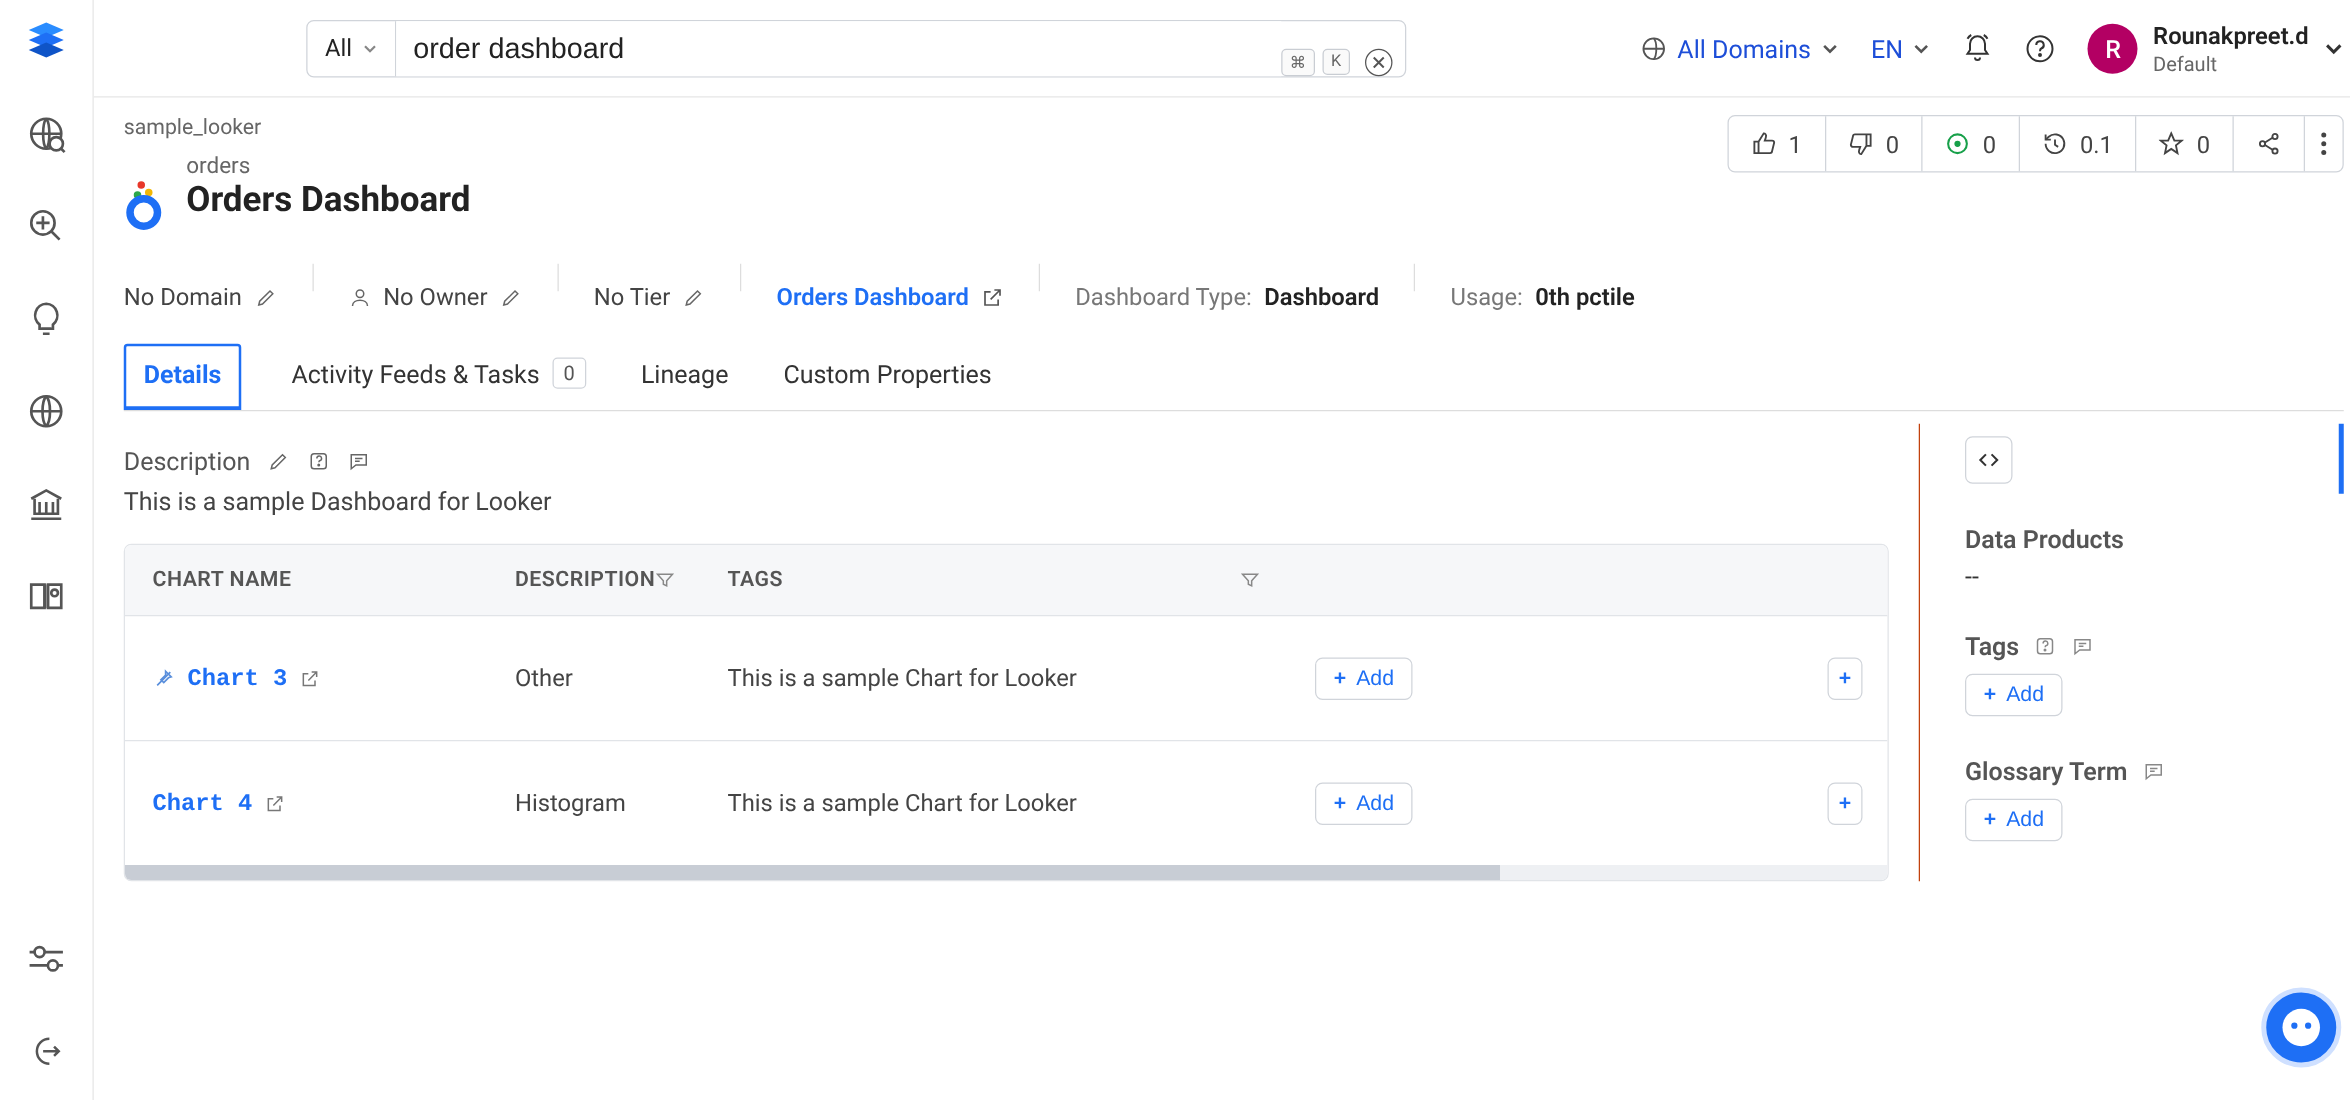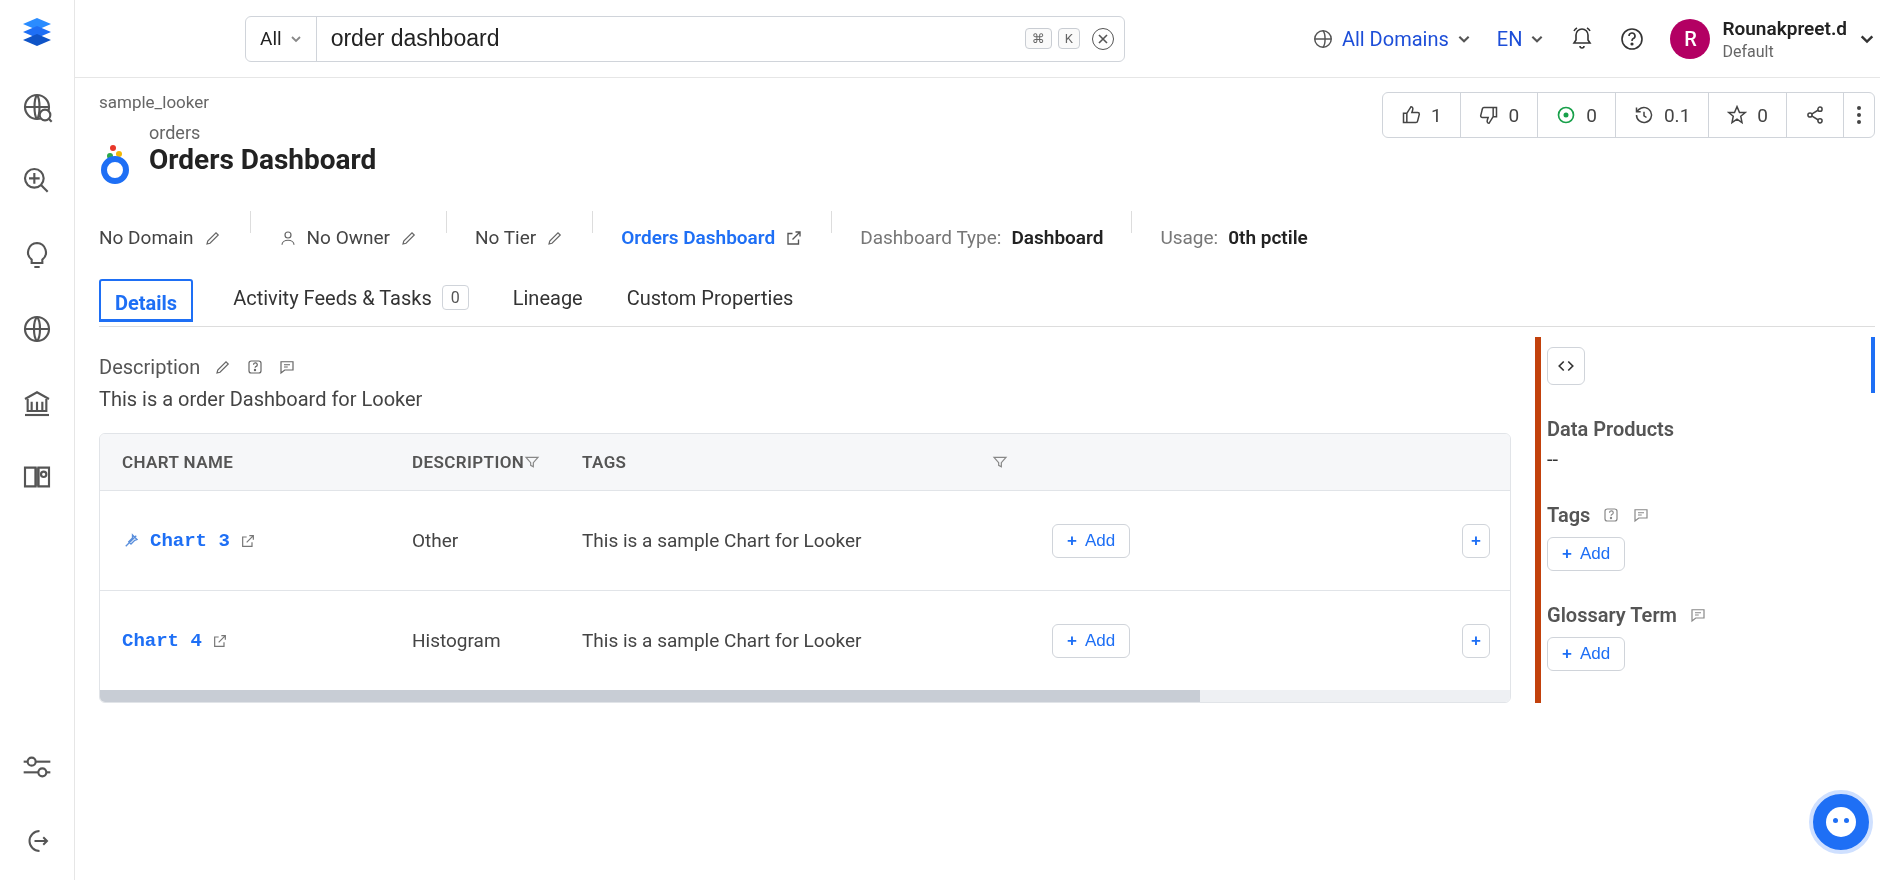--- a/index.html
+++ b/index.html
@@ -34,21 +34,21 @@
   .topbar {
     height: 78px;
     border-bottom: 1px solid #e6e6e6;
     display: flex;
     align-items: center;
     padding: 0 24px 0 170px;
     gap: 16px;
   }
   .searchbox {
     display: flex;
-    align-items: center;
+    align-items: flex-end;
     border: 1px solid #d0d4da;
     border-radius: 6px;
     height: 46px;
     flex: 0 0 880px;
   }
   .search-select {
     display:flex; align-items:center; gap:8px;
     padding: 0 14px; height:100%;
     border-right: 1px solid #d0d4da;
     font-size: 19px; color:#222;
@@ -103,21 +103,21 @@
   }
   .meta-item { display:flex; align-items:center; gap:10px;margin-top:32px; }
   .sep { width:1px; height:22px; background:#ddd; }
   .link { color:#1e6ff5; font-weight:600; cursor:pointer; }
   .muted { color:#777; }
   .strong { color:#222; font-weight:600; }
 
   
   .tabs { display:flex; align-items:center; gap:36px; margin-top:26px; border-bottom:1px solid #ddd; }
   .tab { padding:10px 4px 16px 4px; font-size:20px; color:#333; cursor:pointer; display:flex; align-items:center; gap:10px; }
-  .tab.active { color:#1e6ff5; font-weight:700; border:2px solid #1e6ff5; border-bottom:3px solid #1e6ff5; border-radius:3px 3px 0 0; padding:10px 14px 4px; }
+  .tab.active { color:#1e6ff5; font-weight:700; border:2px solid #1e6ff5; border-bottom:3px solid #1e6ff5; border-radius:3px 3px 0 0; padding:10px 14px 14px; }
   .badge { border:1px solid #d0d4da; border-radius:4px; padding:2px 8px; font-size:16px; color:#555; }
 
   .inner { display:flex; margin-top:10px; gap:0; }
   .left-panel { flex:1; padding-right:24px; }
   .desc-head { display:flex; align-items:center; gap:14px; font-size:20px; color:#555; margin:18px 0 8px; }
   .desc-text { font-size:20px; color:#444; margin-bottom:22px; }
 
   .chart-table { border:1px solid #e1e4e8; border-radius:6px; overflow:hidden; }
   .ct-head, .ct-row { display:grid; grid-template-columns: 290px 170px 470px 410px 70px; align-items:center; }
   .ct-head { background:#f6f7f9; font-size:17px; letter-spacing:0.4px; color:#555; font-weight:600; height:56px; }
@@ -127,21 +127,21 @@
   .chart-name { color:#1e6ff5; font-weight:600; display:flex; align-items:center; gap:10px; cursor:pointer;font-family:Liberation Mono, monospace; }
   .add-btn {
     display:inline-flex; align-items:center; gap:8px;
     border:1px solid #d0d4da; border-radius:6px; padding:6px 14px; color:#1e6ff5; font-size:17px;
     cursor:pointer; background:#fff;
   }
   .ct-scroll { height:12px; background:#eef0f3; }
   .ct-scroll-thumb { height:100%; background:#c8cdd5; width:78%; }
 
   
-  .right-panel { width:340px; border-left:6px solid #c2410c; padding: 10px 0 0 6px; position:relative; }
+  .right-panel { width:340px; border-left:1px solid #c2410c; padding: 10px 0 0 36px; position:relative; }
   .right-accent { position:absolute; right:0; top:0; width:4px; height:56px; background:#1e6ff5; }
   .collapse-btn {
     width:38px; height:38px; border:1px solid #d0d4da; border-radius:6px; display:flex; align-items:center; justify-content:center;
     font-size:18px; font-weight:700; cursor:pointer; color:#333;
   }
   .rp-section { margin-top:32px; }
   .rp-title { font-size:20px; font-weight:600; color:#555; display:flex; align-items:center; gap:12px; }
   .rp-value { font-size:20px; color:#333; margin-top:6px; }
 
   .chat-bubble {
@@ -439,21 +439,21 @@
               <svg width="18" height="18" viewBox="0 0 24 24" fill="none" stroke="#666" stroke-width="1.6">
                   <rect x="4" y="4" width="16" height="16" rx="3"></rect>
                   <path d="M10 9a2.5 2.5 0 1 1 3 2.4c-.8.4-.8 1-.8 1.6"></path>
                   <circle cx="12" cy="16" r="0.8" fill="#666"></circle>
                 </svg>
               <svg width="18" height="18" viewBox="0 0 24 24" fill="none" stroke="#666" stroke-width="1.6">
                   <path d="M4 5h16v11H9l-5 4z"></path>
                   <path d="M8 9h8M8 12h5"></path>
                 </svg>
             </div>
-            <div class="desc-text">This is a order Dashboard for Looker</div>
+            <div class="desc-text">This is a sample Dashboard for Looker</div>
 
             <div class="chart-table">
               <div class="ct-head">
                 <div>CHART NAME</div>
                 <div class="filterable">
                   <span>DESCRIPTION</span>
                   <svg width="16" height="16" viewBox="0 0 24 24" fill="none" stroke="#888" stroke-width="1.8">
                       <path d="M3 5h18l-7 8v6l-4-2v-4z"></path>
                     </svg>
                 </div>

